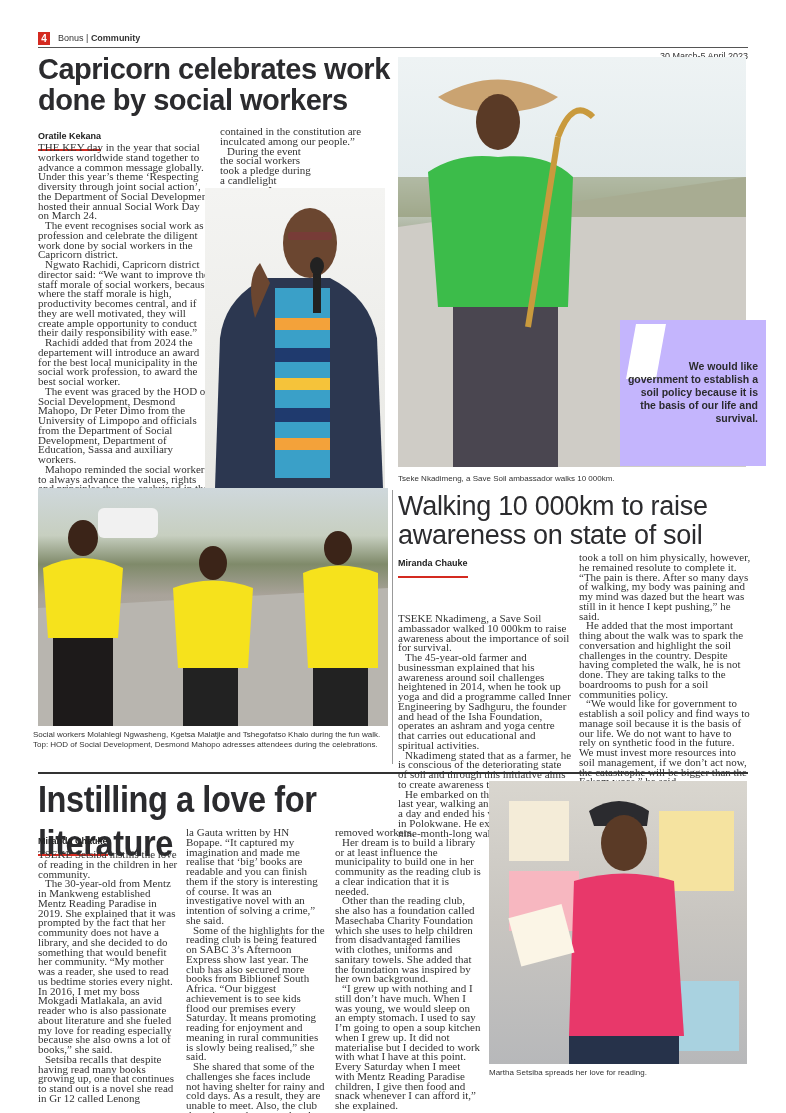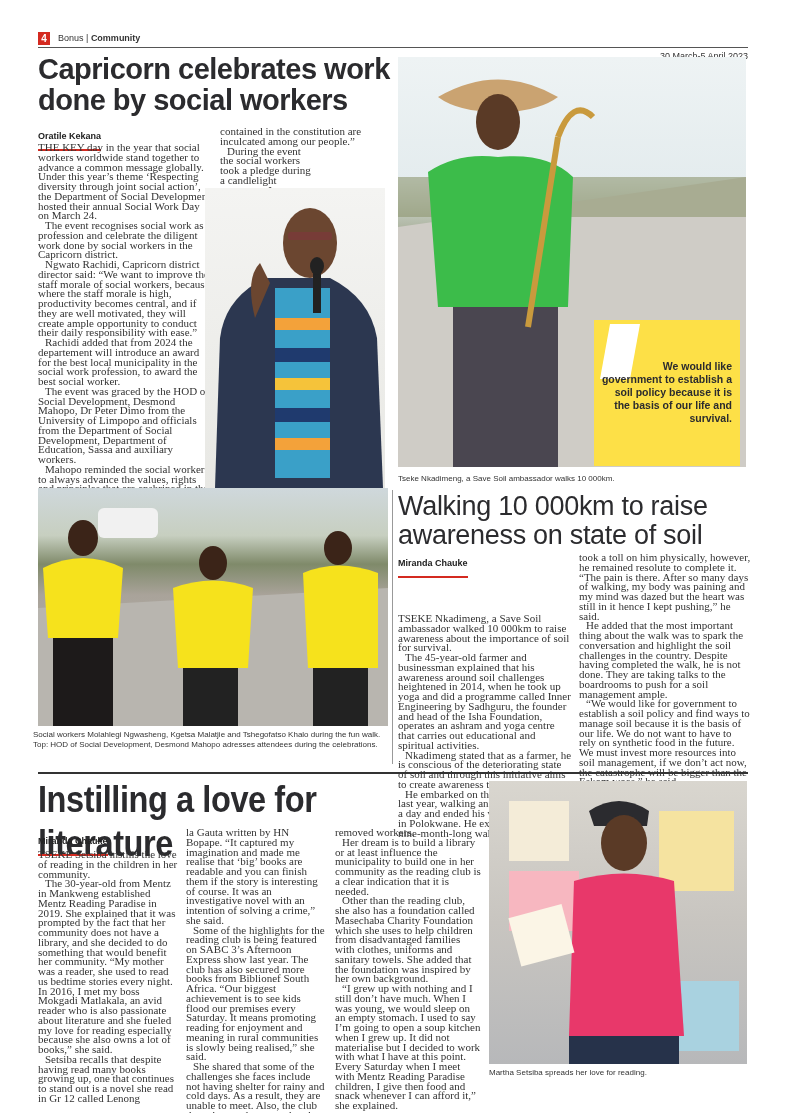--- a/index.html
+++ b/index.html
@@ -37,21 +37,21 @@
   .photo { position: absolute; overflow: hidden; }
   .ph-walker { left: 398px; top: 57px; width: 348px; height: 410px;
     background: linear-gradient(180deg, #eef3f4 0%, #e4ecee 30%, #9fa68c 45%, #b8b2a2 55%, #d6d3cf 70%, #c9c6c0 100%); }
   .ph-speaker { left: 205px; top: 188px; width: 180px; height: 300px;
     background: linear-gradient(180deg, #f4f4f2 0%, #e8e8e4 100%); }
   .ph-walkers { left: 38px; top: 488px; width: 350px; height: 238px;
     background: linear-gradient(180deg, #cfd8dc 0%, #c7cfc0 20%, #7f8a6a 32%, #a9a39a 45%, #b9b6b1 100%); }
   .ph-martha { left: 489px; top: 781px; width: 258px; height: 283px;
     background: linear-gradient(180deg, #d9d6cf 0%, #c8c5c0 50%, #b7b8ba 100%); }
 
-  .quote-box { left: 594px; top: 320px; width: 146px; height: 146px; background: #fde047; }
+  .quote-box { left: 620px; top: 320px; width: 146px; height: 146px; background: #c4b5fd; }
   .quote-mark { position: absolute; left: 6px; top: 4px; width: 40px; height: 55px; background: #fff;
     clip-path: polygon(25% 0, 100% 0, 75% 100%, 0 100%); }
   .quote-text { position: absolute; right: 8px; top: 40px; width: 132px; text-align: right;
     font: bold 10.5px "Liberation Sans", sans-serif; line-height: 13px; color: #2b2b2e; }
 </style>
 </head>
 <body>
 
 <div class="abs page-header">
   <span class="page-num">4</span>
@@ -137,21 +137,21 @@
   <span class="byline">Miranda Chauke</span>
 </div>
 <div class="abs col" style="left:398px;top:570px;width:174px;margin-top:44px;">
   <p>TSEKE Nkadimeng, a Save Soil ambassador walked 10 000km to raise awareness about the importance of soil for survival.</p>
   <p>The 45-year-old farmer and businessman explained that his awareness around soil challenges heightened in 2014, when he took up yoga and did a programme called Inner Engineering by Sadhguru, the founder and head of the Isha Foundation, operates an ashram and yoga centre that carries out educational and spiritual activities.</p>
   <p>Nkadimeng stated that as a farmer, he is conscious of the deteriorating state of soil and through this initiative aims to create awareness towards this.</p>
   <p>He embarked on this journey in July last year, walking an average of 36km a day and ended his walk on March 3 in Polokwane. He explained that the nine-month-long walk</p>
 </div>
 <div class="abs col" style="left:579px;top:553px;width:172px;">
   <p>took a toll on him physically, however, he remained resolute to complete it. “The pain is there. After so many days of walking, my body was paining and my mind was dazed but the heart was still in it hence I kept pushing,” he said.</p>
-  <p>He added that the most important thing about the walk was to spark the conversation and highlight the soil challenges in the country. Despite having completed the walk, he is not done. They are taking talks to the boardrooms to push for a soil management ample.</p>
+  <p>He added that the most important thing about the walk was to spark the conversation and highlight the soil challenges in the country. Despite having completed the walk, he is not done. They are taking talks to the boardrooms to push for a soil communities policy.</p>
   <p>“We would like for government to establish a soil policy and find ways to manage soil because it is the basis of our life. We do not want to have to rely on synthetic food in the future. We must invest more resources into soil management, if we don’t act now, the catastrophe will be bigger than the Eskom woes,” he said.</p>
 </div>
 
 <div class="rule" style="left:38px;top:772px;width:710px;height:2px;"></div>
 
 <h2 class="abs h-literature">Instilling a love for literature</h2>
 <div class="abs" style="left:38px;top:830px;">
   <span class="byline">Miranda Chauke</span>
 </div>
 <div class="abs col" style="left:38px;top:850px;width:140px;">

